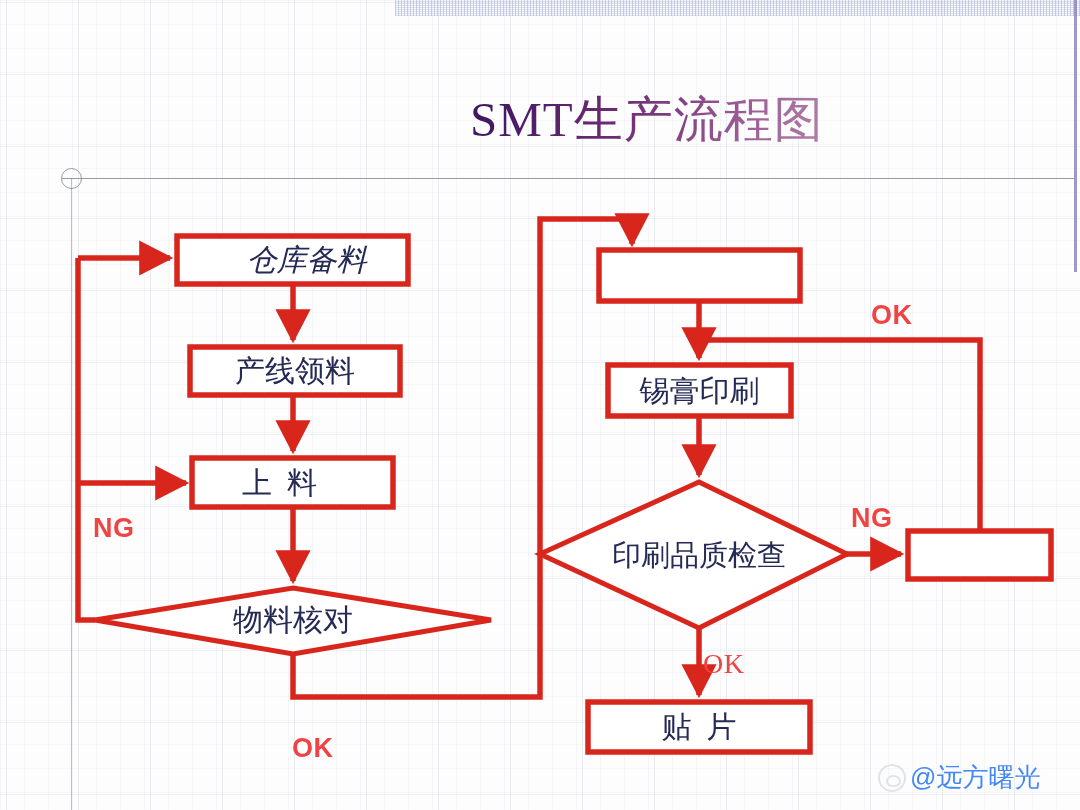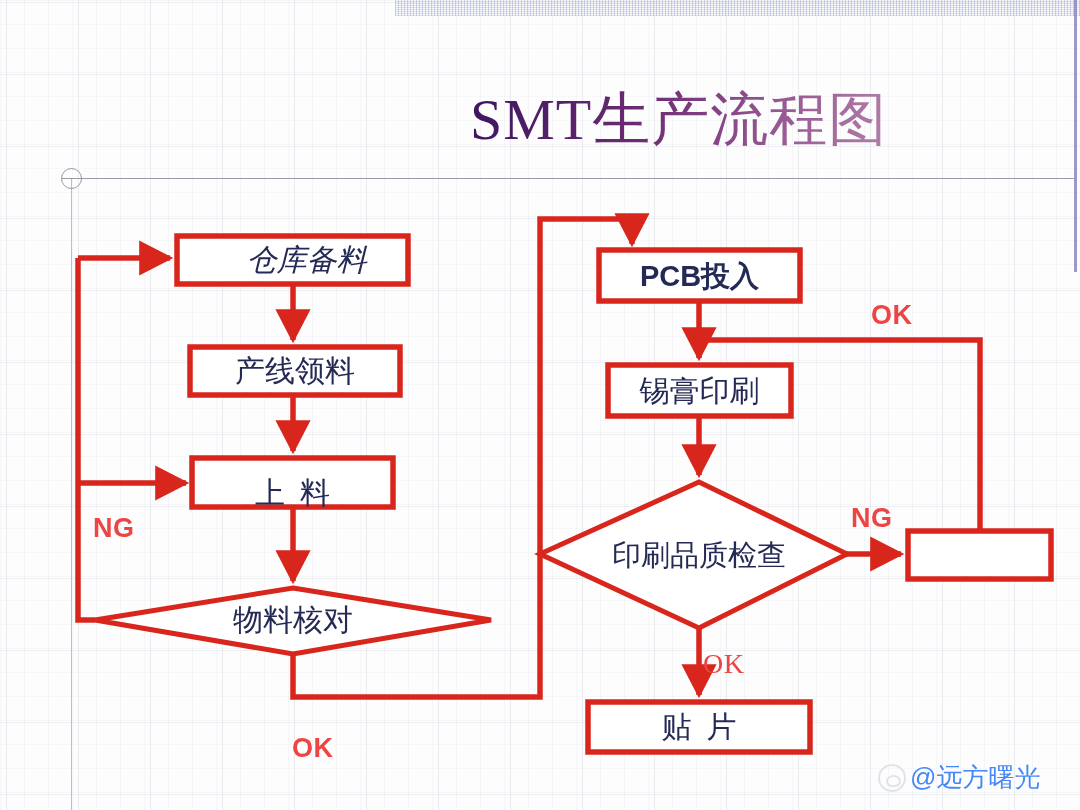--- a/index.html
+++ b/index.html
@@ -77,21 +77,21 @@
     border-radius: 50%;
     opacity: 0.7;
     background: transparent;
   }
 
   #title {
     position: absolute;
     left: 470px;
     top: 85px;
     font-family: "Liberation Serif", "DejaVu Serif", serif;
-    font-size: 58px;
+    font-size: 49px;
     line-height: 70px;
     letter-spacing: 1px;
     color: #5b1f63;
     background: linear-gradient(100deg, #3b1560 0%, #6b2a72 40%, #9a5a94 75%, #b07fa8 100%);
     -webkit-background-clip: text;
     background-clip: text;
     -webkit-text-fill-color: transparent;
     white-space: nowrap;
   }
 
@@ -229,25 +229,24 @@
       <path d="M980,531 L980,340 L699,340"></path>
 
       <path d="M699,628 L699,695" marker-end="url(#arw)"></path>
     </g>
   </svg>
 
   <div class="node-label proc" style="left:191px; top:236px; width:231px; height:48px;font-style:italic;">仓库备料</div>
 
   <div class="node-label proc" style="left:190px; top:347px; width:210px; height:48px;">产线领料</div>
 
-  <div class="node-label proc" style="left:192px; top:458px; width:201px; height:49px;margin-top:10px;">上  料</div>
+  <div class="node-label proc" style="left:179px; top:458px; width:201px; height:49px;">上  料</div>
 
   <div class="node-label proc" style="left:193px; top:600px; width:200px; height:40px;">物料核对</div>
 
-  <div class="node-label proc proc-bold" style="left:599px; top:250px; width:201px; height:51px;">PCB投入</div>
 
   <div class="node-label proc" style="left:608px; top:365px; width:183px; height:51px;">锡膏印刷</div>
 
   <div class="node-label dec" style="left:619px; top:518px; width:160px; height:74px;">
     <span>印刷品</span>
     <span>质检查</span>
   </div>
 
 
   <div class="node-label proc" style="left:588px; top:702px; width:222px; height:50px;">贴  片</div>

